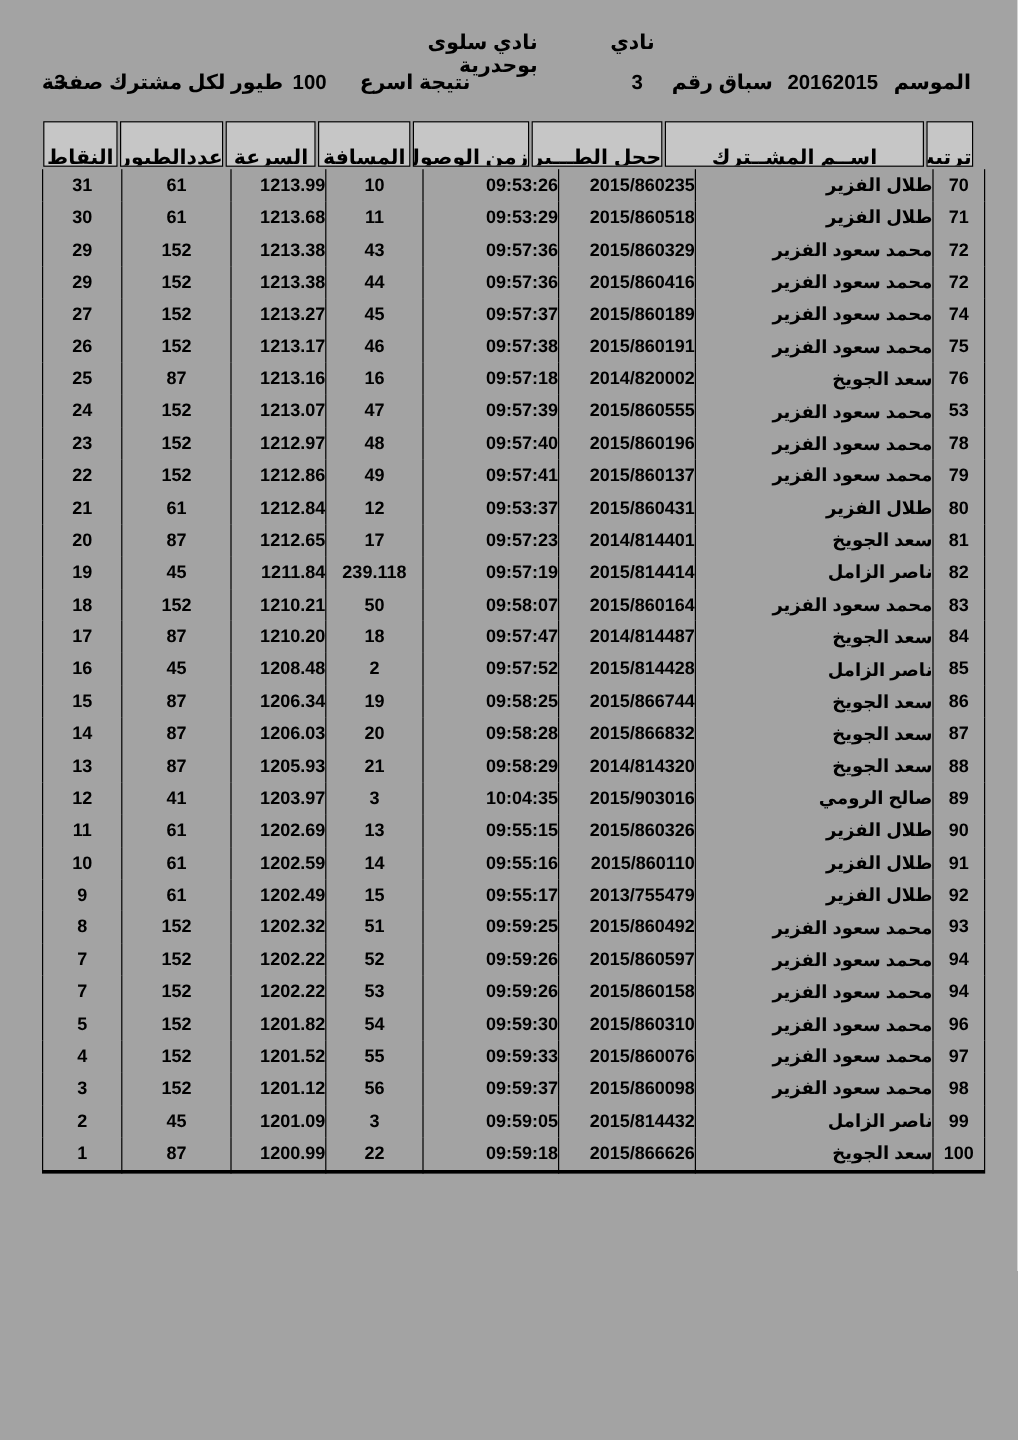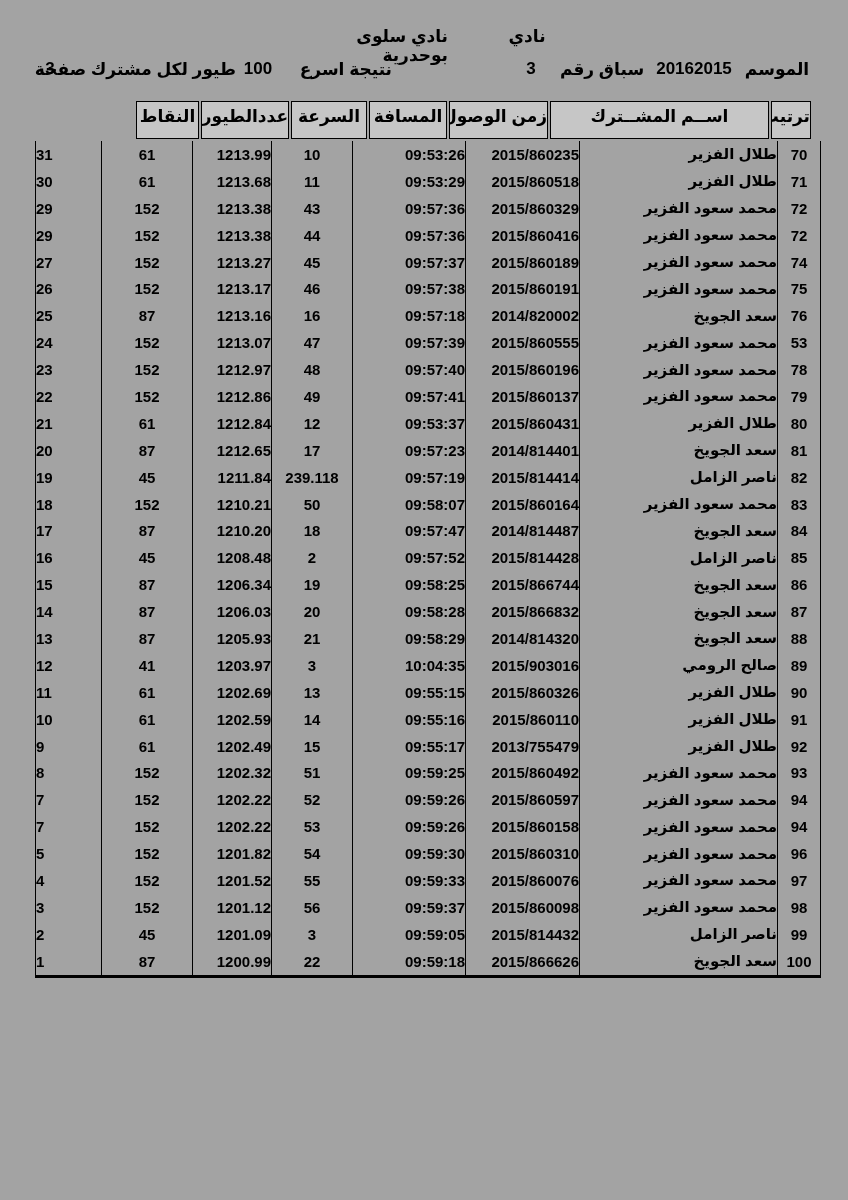--- a/index.html
+++ b/index.html
@@ -47,21 +47,21 @@
     box-sizing:border-box;
   }
   .hcell{
     box-sizing:border-box;
     background:#c6c6c6;
     border:1px solid #000;
     margin:1px 1px 2px 1px;
     font-size:17px;
     font-weight:bold;
     text-align:center;
-    padding-top:4px;
+    padding-top:20px;
     direction:rtl;
     overflow:hidden;
     white-space:nowrap;
   }
   .hcell.c0{width:40px;}
   .hcell.c1{width:219px;}
   .hcell.c2{width:111px;}
   .hcell.c3{width:99px;}
   .hcell.c4{width:78px;}
   .hcell.c5{width:76px;}
@@ -90,21 +90,21 @@
     white-space:nowrap;
     vertical-align:middle;
   }
   td.c0{width:42px;text-align:center;direction:ltr;}
   td.c1{width:197px;text-align:right;padding-right:10px;font-size:14px;}
   td.c2{width:113px;text-align:right;padding-right:4px;direction:ltr;text-align:right;}
   td.c3{width:112px;text-align:right;padding-right:6px;direction:ltr;text-align:right;}
   td.c4{width:80px;text-align:center;direction:ltr;}
   td.c5{width:78px;text-align:right;padding-right:5px;direction:ltr;text-align:right;}
   td.c6{width:90px;text-align:center;direction:ltr;}
-  td.c7{width:65px;direction:ltr;}
+  td.c7{width:65px;text-align:center;direction:ltr;}
 </style>
 </head>
 <body>
 
 <div class="page">
 
   <span class="hdr-span pos-club-name1">نادي سلوى</span>
   <span class="hdr-span pos-club-label">نادي</span>
 
   <span class="hdr-span pos-season-label">الموسم</span>
@@ -114,20 +114,21 @@
   <span class="hdr-span pos-club-name2">بوحدرية</span>
   <span class="hdr-span pos-result-label">نتيجة اسرع</span>
   <span class="hdr-span pos-fastest-count">100</span>
   <span class="hdr-span pos-result-suffix">طيور لكل مشترك صفحة</span>
   <span class="hdr-span pos-page-number">3</span>
 
   <div class="tablewrap">
     <div class="header-row">
         <div class="hcell c0">ترتيب</div>
         <div class="hcell c1">اســم المشــترك</div>
+        <div class="hcell c2">حجل الطـــير</div>
         <div class="hcell c3">زمن الوصول</div>
         <div class="hcell c4">المسافة</div>
         <div class="hcell c5">السرعة</div>
         <div class="hcell c6">عددالطيور</div>
         <div class="hcell c7">النقاط</div>
       </div>
     <table class="results">
       <tbody>
           <tr>
             <td class="c0">70</td>

